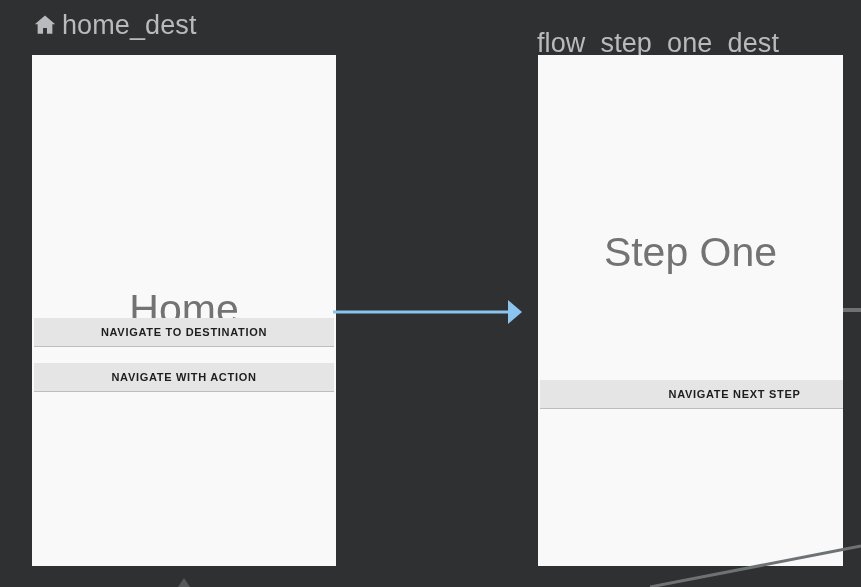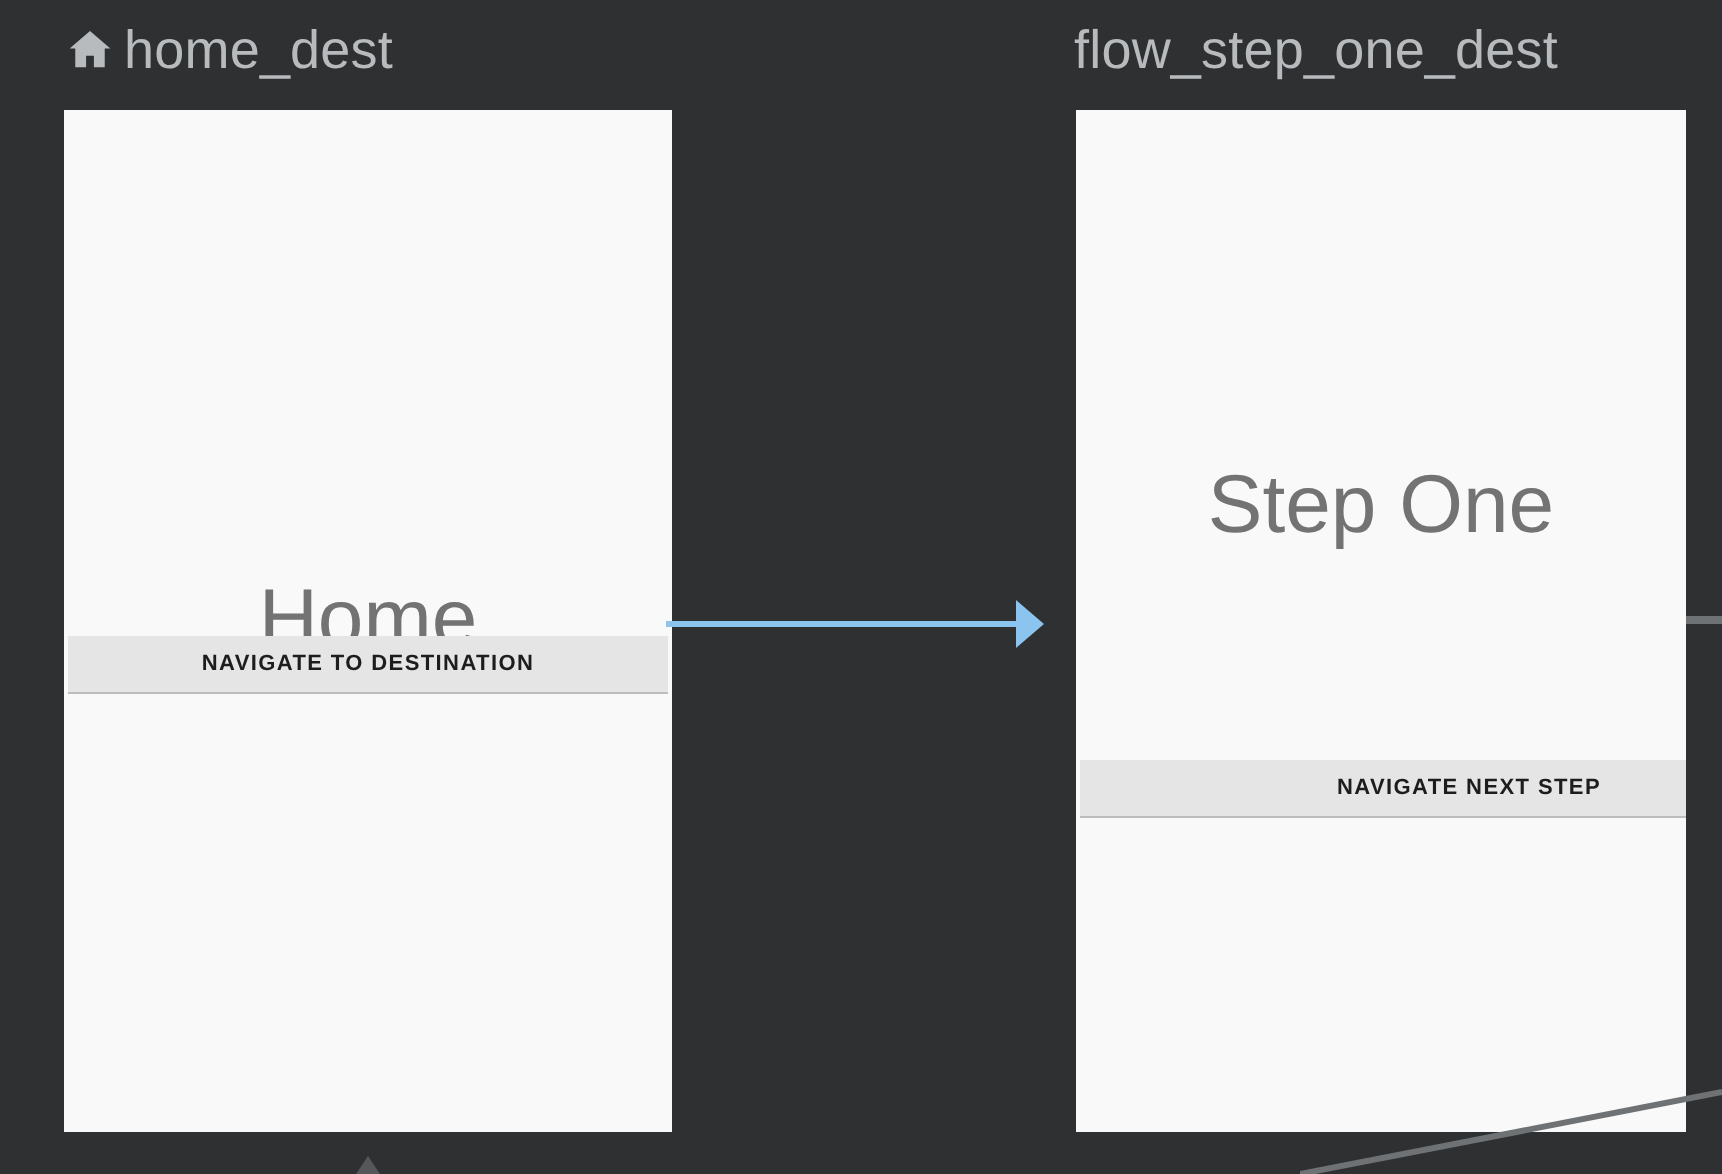--- a/index.html
+++ b/index.html
@@ -108,26 +108,27 @@
       </span>
       <span class="dest-label">home_dest</span>
     </div>
 
     <div class="preview" style="left:32px; top:55px; width:304px; height:511px;">
 
       <div class="preview-title" style="top:230px;">Home</div>
 
       <div class="mbutton" style="left:2px; top:263px; width:300px; height:28px;">NAVIGATE TO DESTINATION</div>
 
+      <div class="mbutton" style="left:2px; top:308px; width:300px; height:28px;">NAVIGATE WITH ACTION</div>
     </div>
   </div>
 
   <div class="dest">
 
-    <div class="dest-header" style="left:537px; top:11px;">
+    <div class="dest-header" style="left:537px; top:29px;">
       <span class="dest-label">flow_step_one_dest</span>
     </div>
 
     <div class="preview" style="left:538px; top:55px; width:305px; height:511px;">
 
       <div class="preview-title" style="top:173px;">Step One</div>
 
       <div class="mbutton" style="left:2px; top:325px; width:301px; height:28px;padding-left:44px;">NAVIGATE NEXT STEP</div>
     </div>
   </div>

